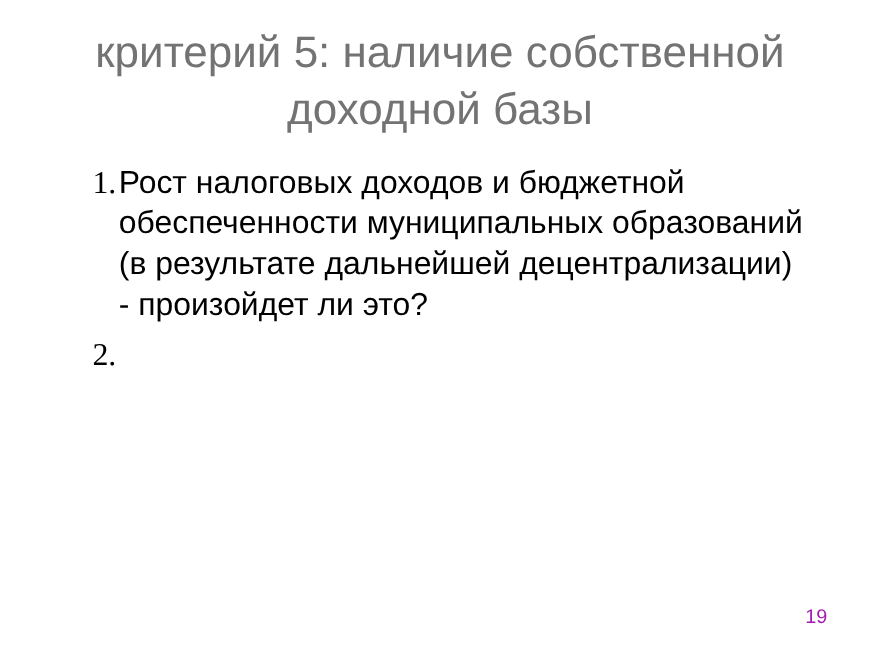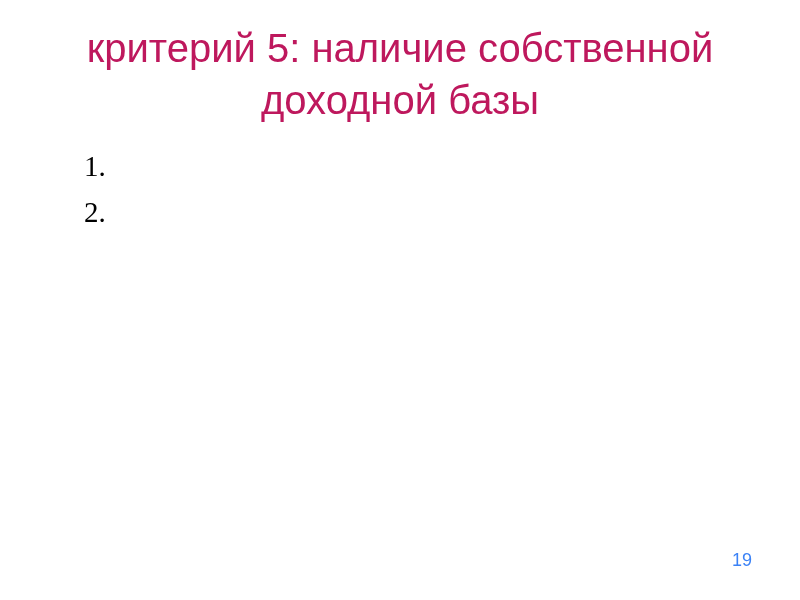--- a/index.html
+++ b/index.html
@@ -18,21 +18,21 @@
     box-sizing: border-box;
   }
   .title {
     margin: 0;
     padding: 22px 30px 0 30px;
     text-align: center;
     font-size: 40px;
     font-weight: 400;
     line-height: 1.3;
     letter-spacing: 0px;
-    color: #be185d;
+    color: #737373;
   }
   .list {
     position: absolute;
     top: 148px;
     left: 62px;
     width: 700px;
   }
   .item {
     display: flex;
     align-items: flex-start;
@@ -51,34 +51,35 @@
     width: 622px;
     font-size: 29px;
     line-height: 37px;
   }
   .pagenum {
     position: absolute;
     right: 48px;
     bottom: 31px;
     font-size: 18px;
     line-height: 1;
-    color: #3b82f6;
+    color: #a21caf;
   }
 </style>
 </head>
 <body>
 
 <div class="slide">
 
   <h1 class="title">критерий 5: наличие собственной доходной базы</h1>
 
   <div class="list">
 
     <div class="item">
       <span class="num">1.</span>
+      <span class="txt">Рост налоговых доходов и бюджетной обеспеченности муниципальных образований (в результате дальнейшей децентрализации) - произойдет ли это?</span>
     </div>
 
     <div class="item">
       <span class="num">2.</span>
     </div>
 
   </div>
 
   <div class="pagenum">19</div>
 

